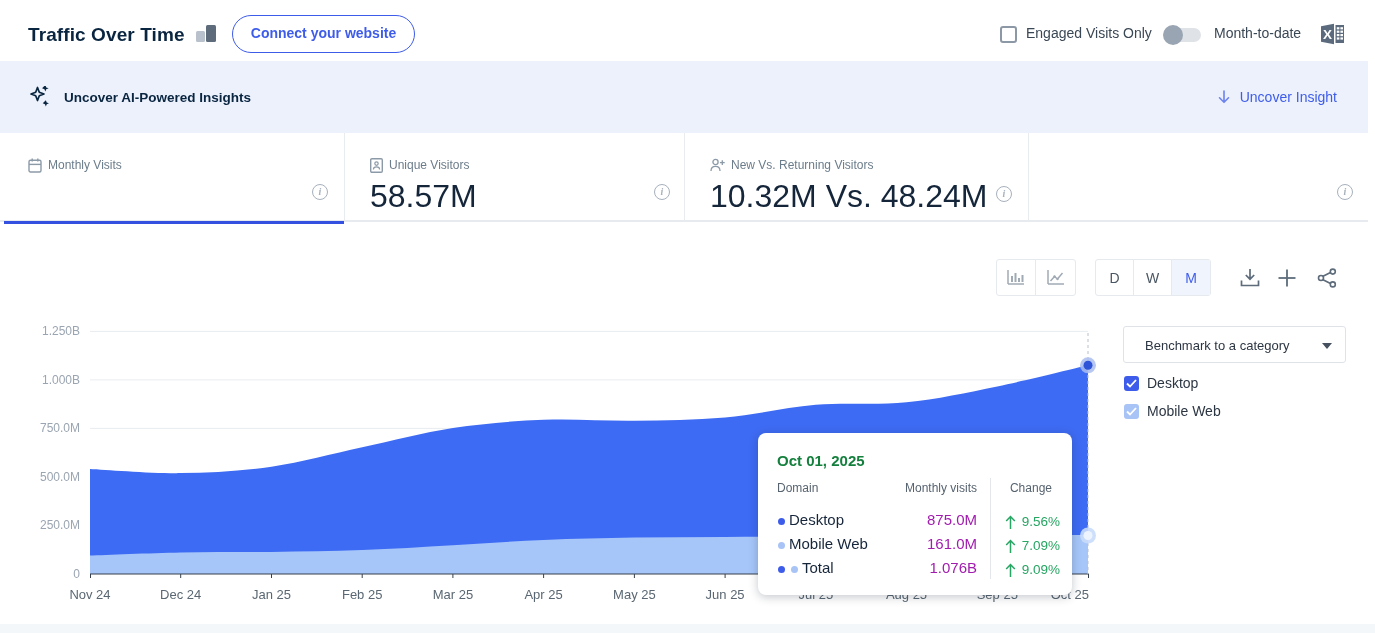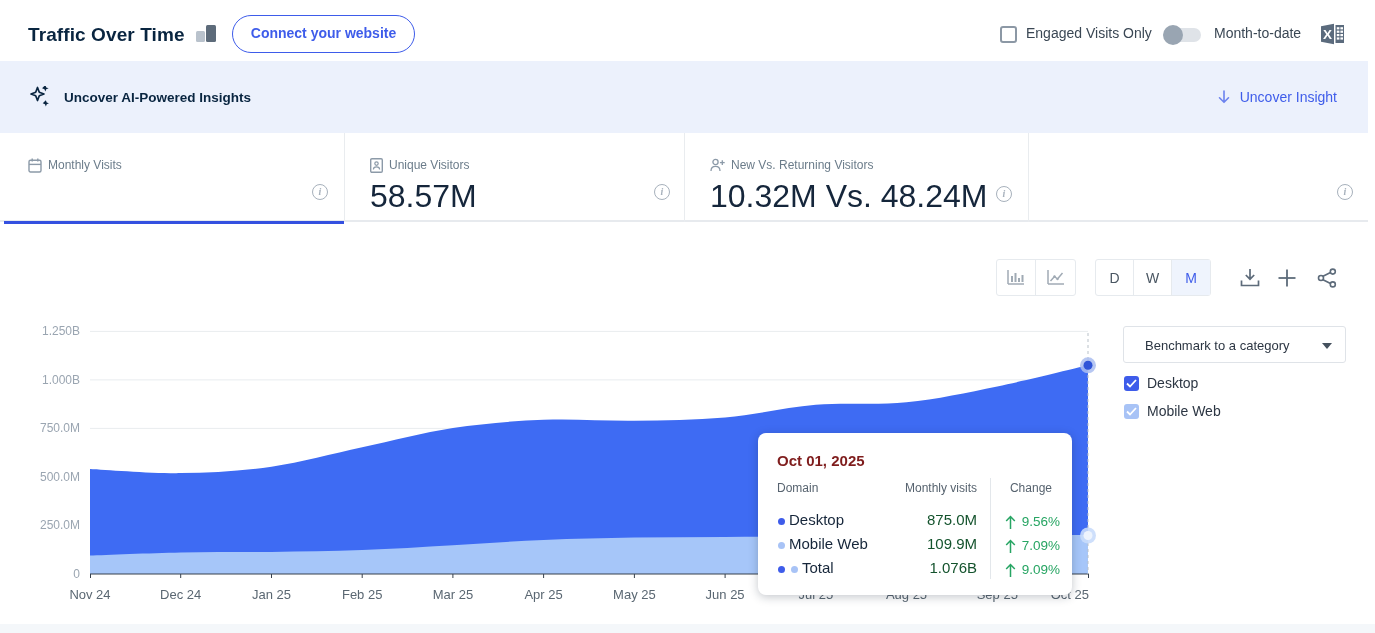--- a/index.html
+++ b/index.html
@@ -37,27 +37,27 @@
 .chartsec { position:absolute; left:0; top:228px; width:1368px; height:396px; background:#fff; }
 .ctgroup { position:absolute; top:31px; height:37px; display:flex; border:1px solid #e6eaee; border-radius:3px; background:#fff; }
 .ctbtn { width:39px; height:35px; display:flex; align-items:center; justify-content:center; }
 .dwm { width:38px; height:35px; display:flex; align-items:center; justify-content:center; font-size:14px; color:#4a5662; }
 .dwmsel { background:#eff4fd; color:#3e5cea; }
 .bench { position:absolute; left:1123px; top:98px; width:223px; height:37px; border:1px solid #dfe3e8; border-radius:3px; font-size:13px; color:#2c3643; padding:11px 0 0 21px; }
 .legrow { position:absolute; left:1124px; display:flex; align-items:center; }
 .legchk { width:15px; height:15px; border-radius:3px; display:flex; align-items:center; justify-content:center; }
 .leglab { font-size:14px; color:#2c3643; margin-left:8px; }
 .tip { position:absolute; left:758px; top:205px; width:314px; height:162px; background:#fff; border-radius:8px; box-shadow:0 2px 10px rgba(20,30,50,0.25); }
-.tipdate { position:absolute; left:19px; top:19px; font-size:15px; font-weight:bold; color:#7f1d1d; }
+.tipdate { position:absolute; left:19px; top:19px; font-size:15px; font-weight:bold; color:#15803d; }
 .tiphead { position:absolute; left:0; top:48px; width:314px; font-size:12px; color:#57636f; }
 .tipdiv { position:absolute; left:232px; top:45px; width:1px; height:101px; background:#e3e7eb; }
 .tiprow { position:absolute; left:0; width:314px; height:20px; }
 .dot { position:absolute; top:7px; width:7px; height:7px; border-radius:50%; }
 .tipname { position:absolute; font-size:15px; color:#16263a; top:0; }
-.tipval { position:absolute; right:95px; font-size:15px; color:#14532d; top:0; }
+.tipval { position:absolute; right:95px; font-size:15px; color:#a21caf; top:0; }
 .tipchg { position:absolute; right:12px; font-size:13.5px; color:#27a563; top:3px; }
 </style>
 </head>
 <body>
 <div class="page">
 <div class="widget">
 
   <div class="hdr">
     <div class="title">Traffic Over Time</div>
     <svg class="titleicon" viewBox="0 0 22 17">
@@ -294,21 +294,21 @@
         <span class="dot" style="background:#3e5cea;left:20px;"></span>
         <span class="tipname" style="left:31px;">Desktop</span>
         <span class="tipval">875.0M</span>
         <span class="tipchg"><svg width="11" height="15" viewBox="0 0 11 15" style="position:absolute;left:-17px;top:1px;">
                 <path d="M5.5 14 L5.5 2 M1.2 6 L5.5 1.5 L9.8 6" stroke="#27a563" stroke-width="1.5" fill="none"></path>
               </svg>9.56%</span>
       </div>
       <div class="tiprow" style="top:102px;">
         <span class="dot" style="background:#a8c3f6;left:20px;"></span>
         <span class="tipname" style="left:31px;">Mobile Web</span>
-        <span class="tipval">109.9M</span>
+        <span class="tipval">161.0M</span>
         <span class="tipchg"><svg width="11" height="15" viewBox="0 0 11 15" style="position:absolute;left:-17px;top:1px;">
                 <path d="M5.5 14 L5.5 2 M1.2 6 L5.5 1.5 L9.8 6" stroke="#27a563" stroke-width="1.5" fill="none"></path>
               </svg>7.09%</span>
       </div>
       <div class="tiprow" style="top:126px;">
         <span class="dot" style="background:#3e5cea;left:20px;"></span>
         <span class="dot" style="background:#a8c3f6;left:33px;"></span>
         <span class="tipname" style="left:44px;">Total</span>
         <span class="tipval">1.076B</span>
         <span class="tipchg"><svg width="11" height="15" viewBox="0 0 11 15" style="position:absolute;left:-17px;top:1px;">

